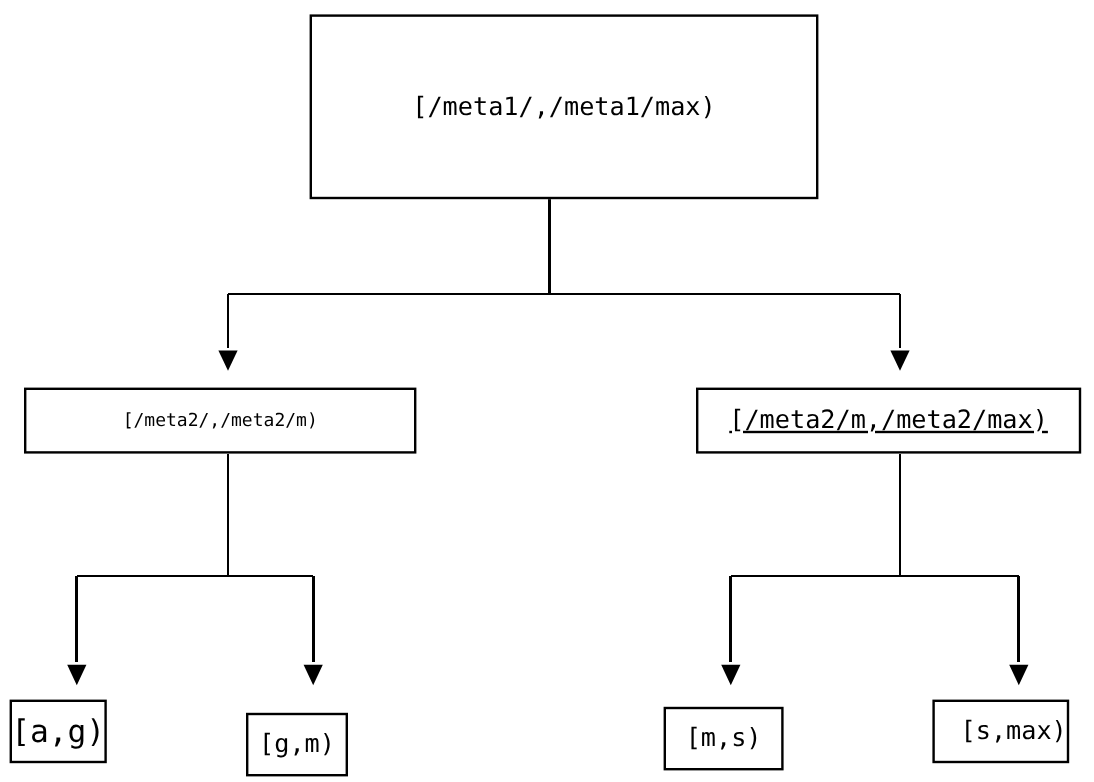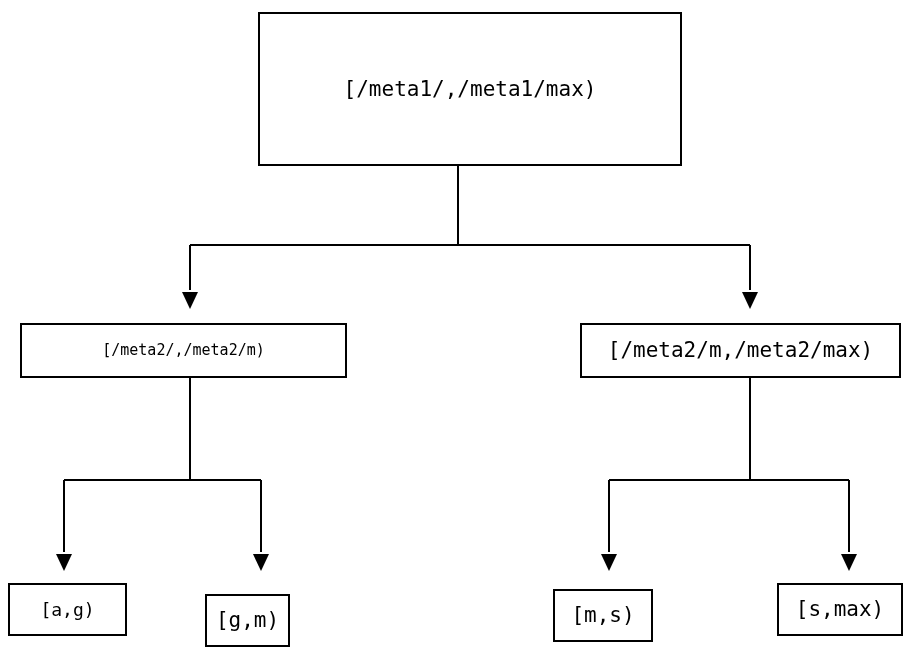--- a/index.html
+++ b/index.html
@@ -57,49 +57,51 @@
     width: 327px;
     height: 55px;
     font-size: 15px;
   }
   #node-mid-right {
     left: 580px;
     top: 323px;
     width: 321px;
     height: 55px;
     font-size: 21px;
+    text-decoration: underline;
   }
   
   #node-leaf-ag {
     left: 8px;
     top: 583px;
-    width: 119px;
+    width: 81px;
     height: 53px;
-    font-size: 18px;
+    font-size: 26px;
   }
   #node-leaf-gm {
     left: 205px;
     top: 594px;
     width: 85px;
     height: 53px;
     font-size: 21px;
   }
   #node-leaf-ms {
     left: 553px;
     top: 589px;
     width: 100px;
     height: 53px;
     font-size: 21px;
   }
   #node-leaf-smax {
     left: 777px;
     top: 583px;
-    width: 126px;
+    width: 114px;
     height: 53px;
     font-size: 21px;
+    justify-content: flex-end;
   }
 </style>
 </head>
 <body>
 
 <div id="diagram-canvas">
 
   <svg id="edge-layer" viewBox="0 0 912 652" width="912" height="652" aria-hidden="true">
     <g stroke="#000000" stroke-width="2.4" fill="none" shape-rendering="crispEdges">
 

